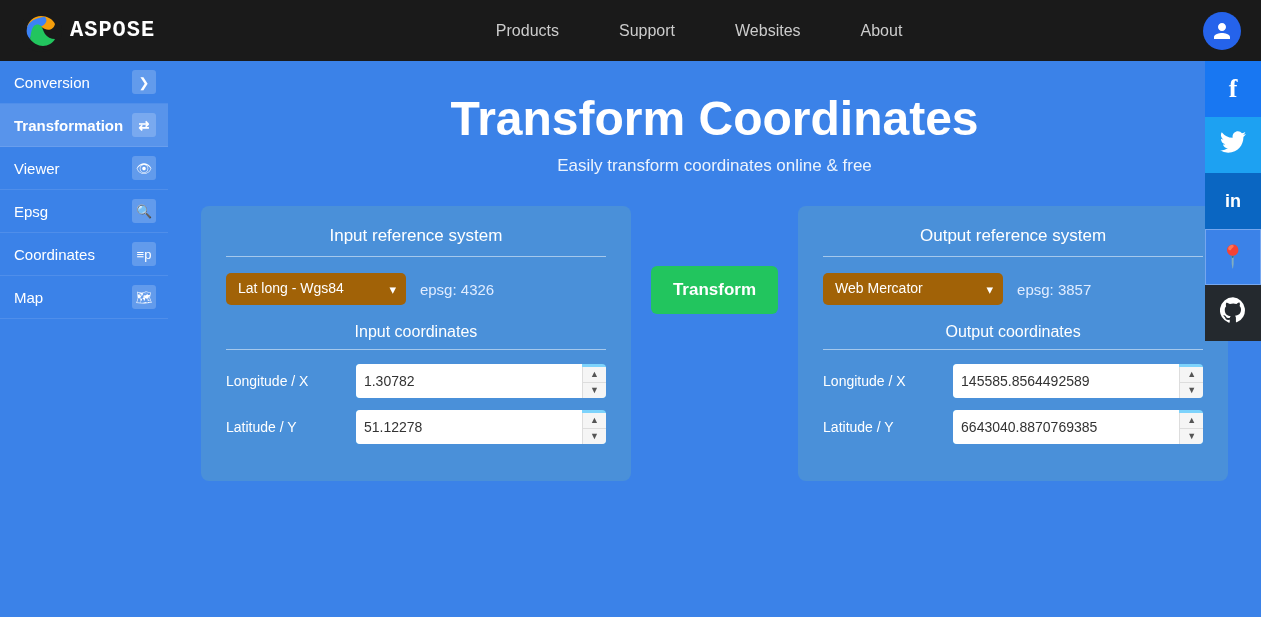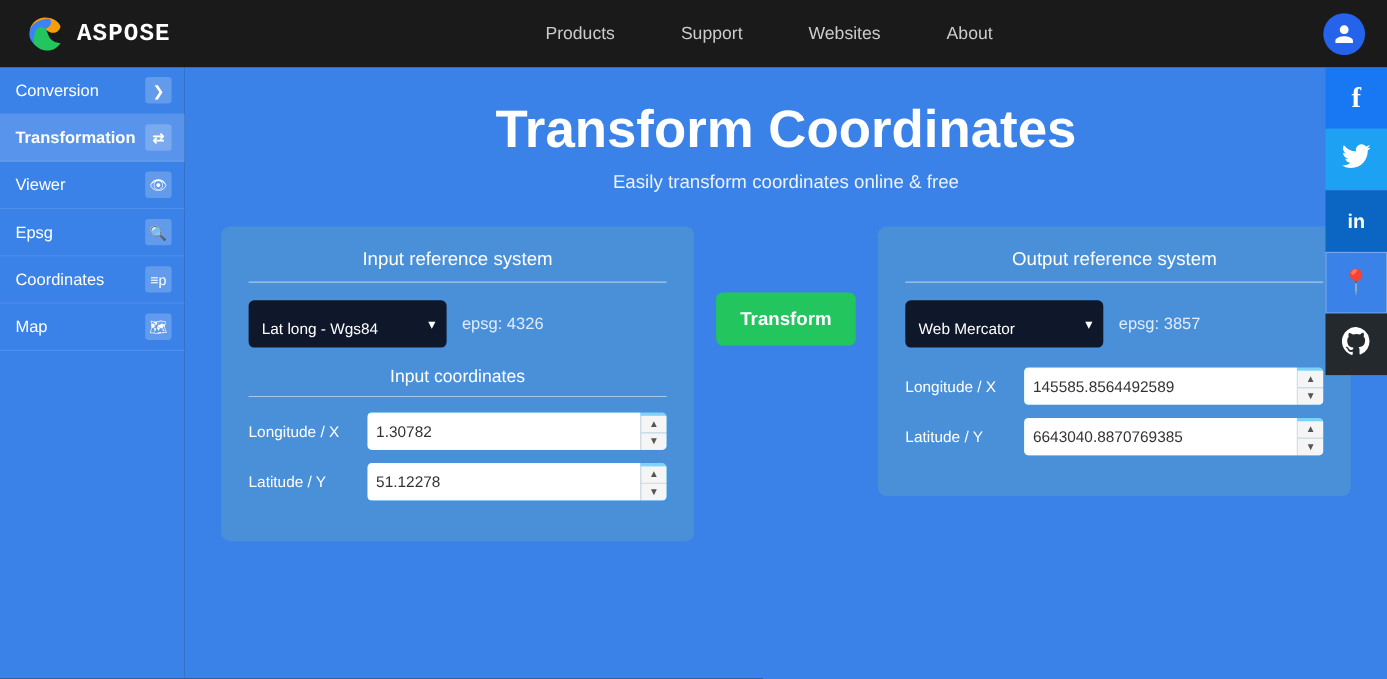--- a/index.html
+++ b/index.html
@@ -150,25 +150,25 @@
     }
 
     .system-row {
       display: flex;
       align-items: center;
       gap: 14px;
       margin-bottom: 18px;
     }
 
     .coord-select {
-      background: #0f172a;
+      background: #a16207;
       color: #fff;
       border: none;
       border-radius: 5px;
-      padding: 18px 30px 9px 12px;
+      padding: 7px 30px 9px 12px;
       font-size: 14px;
       cursor: pointer;
       appearance: none;
       -webkit-appearance: none;
       position: relative;
       flex-shrink: 0;
       min-width: 180px;
     }
     .select-wrapper {
       position: relative;
@@ -196,21 +196,21 @@
       font-weight: 500;
       text-align: center;
       padding-bottom: 8px;
       border-bottom: 1px solid rgba(255,255,255,0.5);
       margin-bottom: 14px;
     }
 
     .coord-field {
       display: flex;
       align-items: center;
-      gap: 8px;
+      gap: 30px;
       margin-bottom: 12px;
     }
     .coord-field-label {
       color: #fff;
       font-size: 14px;
       min-width: 100px;
     }
     .coord-input-wrapper {
       display: flex;
       align-items: flex-end;
@@ -398,20 +398,21 @@
         <div class="system-row">
           <div class="select-wrapper">
             <select class="coord-select">
               <option>Web Mercator</option>
               <option>Lat long - Wgs84</option>
               <option>UTM Zone 30N</option>
             </select>
           </div>
           <span class="epsg-label">epsg: 3857</span>
         </div>
+        <div class="coord-subtitle">Output coordinates</div>
         <div class="coord-field">
           <span class="coord-field-label">Longitude / X</span>
           <div class="coord-input-wrapper">
             <input class="coord-input" type="text" value="145585.8564492589" style="">
             <div class="coord-spinners">
               <button class="spinner-btn">▲</button>
               <div class="spinner-sep"></div>
               <button class="spinner-btn">▼</button>
             </div>
           </div>

